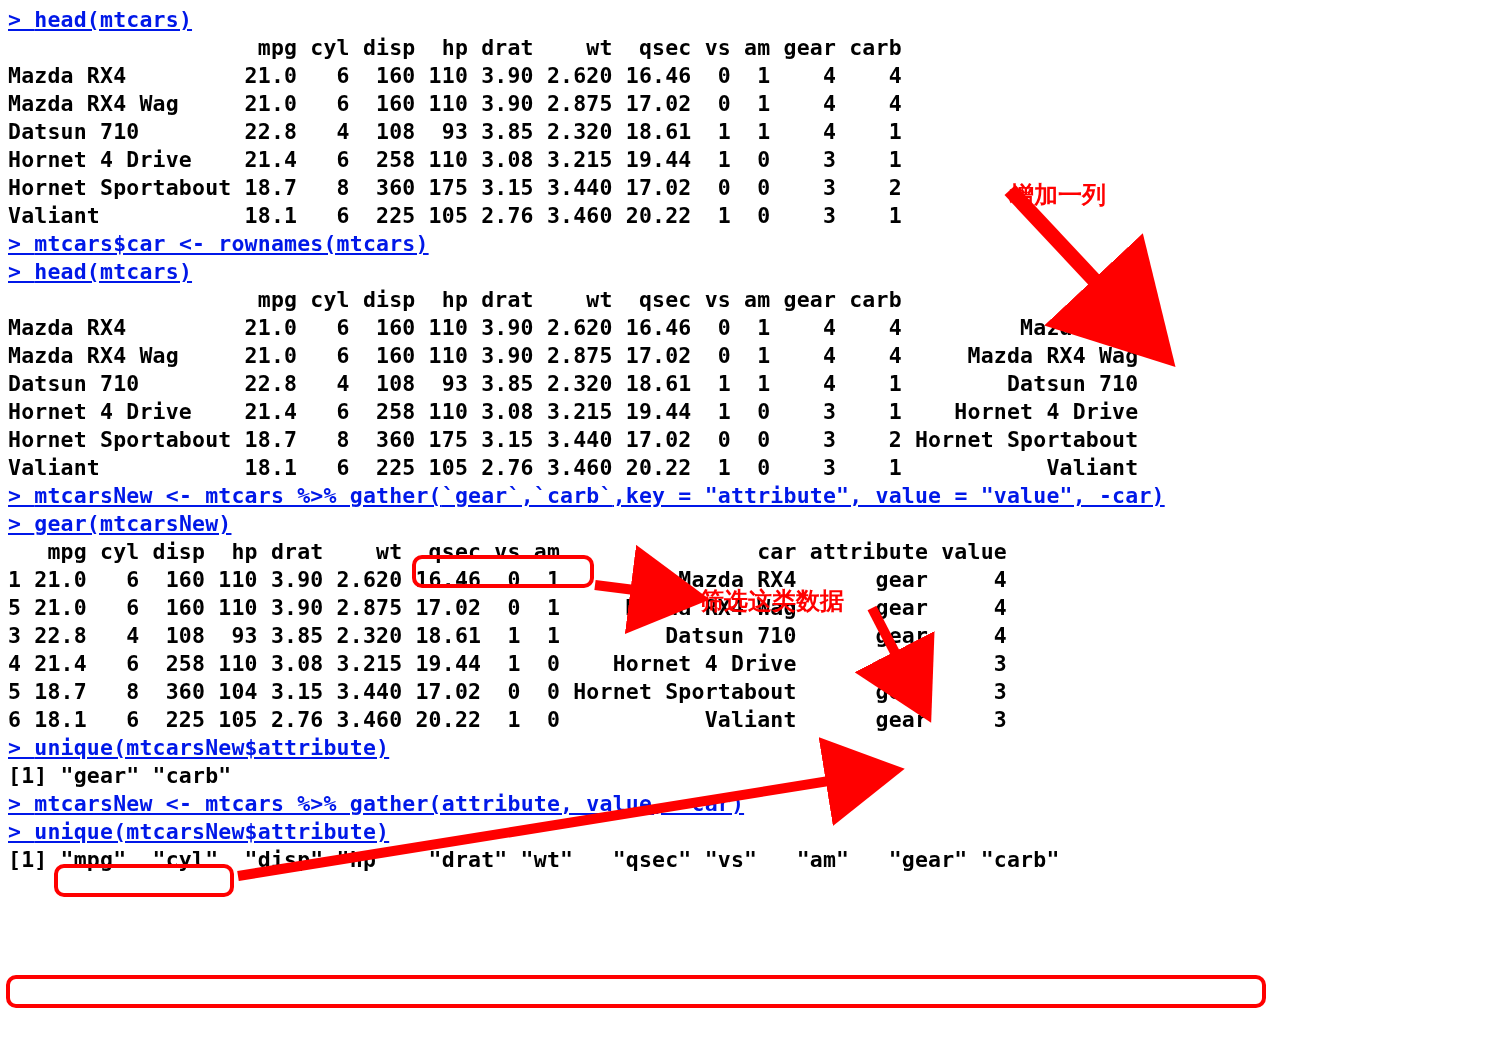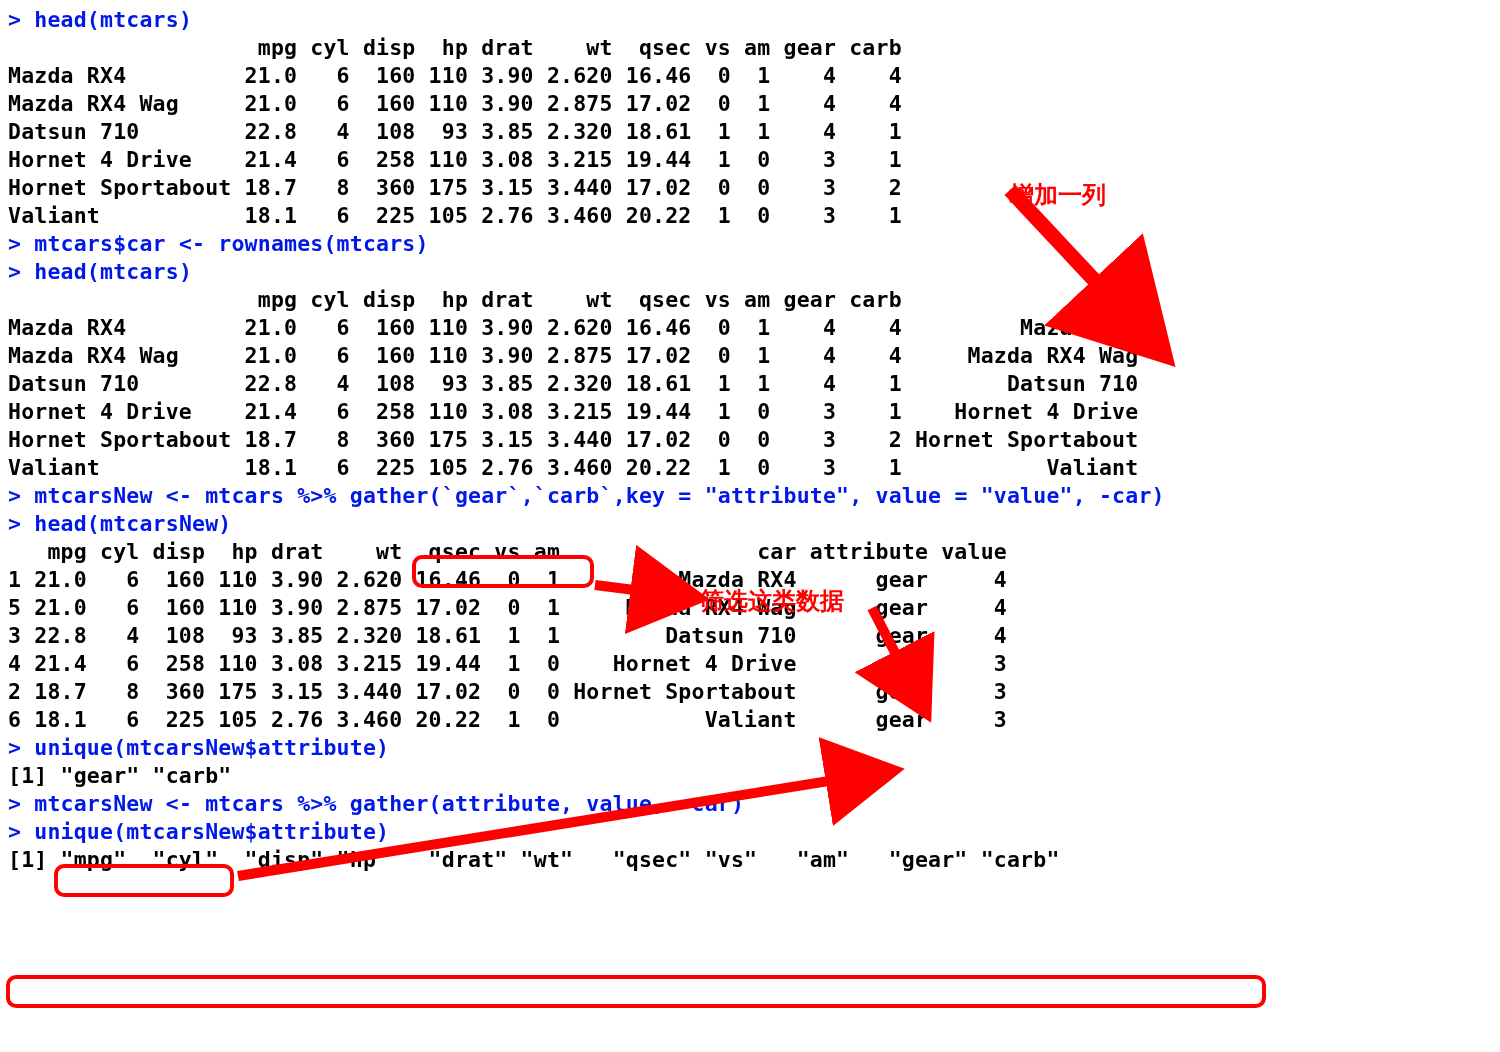--- a/index.html
+++ b/index.html
@@ -14,21 +14,21 @@
     font-family: "Monaco", "Menlo", "Consolas", monospace;
     font-size: 21.5px;
     line-height: 28px;
     letter-spacing: 0.2px;
     font-weight: bold;
     color: #000;
     margin: 0;
     padding: 6px 8px;
     white-space: pre;
   }
-  .cmd { color: #0018e8; }
+  .cmd { color: #0018e8; text-decoration: underline; }
   .hlbox {
     position: absolute;
     border: 4px solid #ff0000;
     border-radius: 10px;
     box-sizing: border-box;
     pointer-events: none;
   }
   .annot {
     position: absolute;
     color: #ff0000;
@@ -58,27 +58,27 @@
 <span class="cmd">&gt; <span>mtcars$car &lt;- rownames(mtcars)</span></span>
 <span class="cmd">&gt; <span>head(mtcars)</span></span>
 <span>                   mpg cyl disp  hp drat    wt  qsec vs am gear carb               car</span>
 <span>Mazda RX4         21.0   6  160 110 3.90 2.620 16.46  0  1    4    4         Mazda RX4</span>
 <span>Mazda RX4 Wag     21.0   6  160 110 3.90 2.875 17.02  0  1    4    4     Mazda RX4 Wag</span>
 <span>Datsun 710        22.8   4  108  93 3.85 2.320 18.61  1  1    4    1        Datsun 710</span>
 <span>Hornet 4 Drive    21.4   6  258 110 3.08 3.215 19.44  1  0    3    1    Hornet 4 Drive</span>
 <span>Hornet Sportabout 18.7   8  360 175 3.15 3.440 17.02  0  0    3    2 Hornet Sportabout</span>
 <span>Valiant           18.1   6  225 105 2.76 3.460 20.22  1  0    3    1           Valiant</span>
 <span class="cmd">&gt; <span>mtcarsNew &lt;- mtcars %&gt;% gather(</span><span>`gear`,`carb`</span><span>,key = "attribute", value = "value", -car)</span></span>
-<span class="cmd">&gt; <span>head(mtcarsNew)</span></span>
+<span class="cmd">&gt; <span>gear(mtcarsNew)</span></span>
 <span>   mpg cyl disp  hp drat    wt  qsec vs am               car attribute value</span>
 <span>1 21.0   6  160 110 3.90 2.620 16.46  0  1         Mazda RX4      gear     4</span>
 <span>5 21.0   6  160 110 3.90 2.875 17.02  0  1     Mazda RX4 Wag      gear     4</span>
 <span>3 22.8   4  108  93 3.85 2.320 18.61  1  1        Datsun 710      gear     4</span>
 <span>4 21.4   6  258 110 3.08 3.215 19.44  1  0    Hornet 4 Drive      gear     3</span>
-<span>2 18.7   8  360 175 3.15 3.440 17.02  0  0 Hornet Sportabout      gear     3</span>
+<span>5 18.7   8  360 104 3.15 3.440 17.02  0  0 Hornet Sportabout      gear     3</span>
 <span>6 18.1   6  225 105 2.76 3.460 20.22  1  0           Valiant      gear     3</span>
 <span class="cmd">&gt; <span>unique(mtcarsNew$attribute)</span></span>
 <span>[1] "gear" "carb"</span>
 <span class="cmd">&gt; <span>mtcarsNew &lt;- mtcars %&gt;% gather(attribute, value, -car)</span></span>
 <span class="cmd">&gt; <span>unique(mtcarsNew$attribute)</span></span>
 <span>[1] "mpg"  "cyl"  "disp" "hp"   "drat" "wt"   "qsec" "vs"   "am"   "gear" "carb"</span>
 </pre>
 
 <div class="hlbox" style="left:412px; top:555px; width:182px; height:33px;"></div>
 <div class="hlbox" style="left:54px; top:864px; width:180px; height:33px;"></div>

